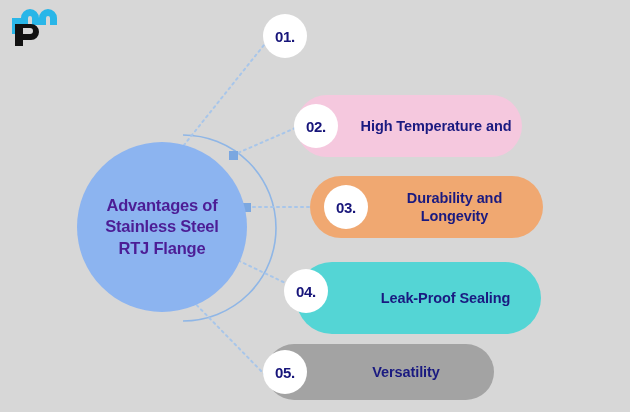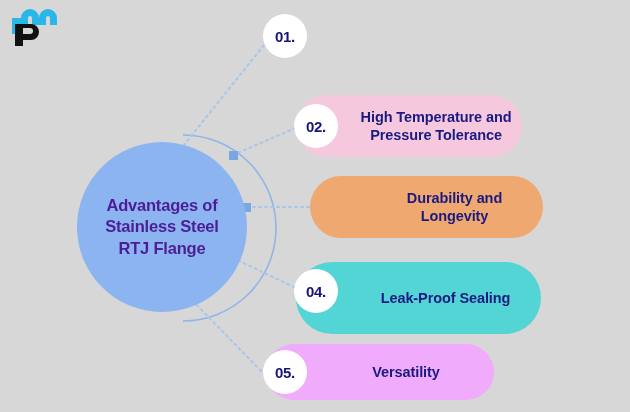--- a/index.html
+++ b/index.html
@@ -135,44 +135,46 @@
     </div>
   </div>
 
   <div class="numcircle" style="left:263px; top:14px;">
     <span>01.</span>
   </div>
 
   <div class="pill" style="left:296px; top:95px; width:226px; height:62px; background:#f5c8de;">
     <div class="pill-label" style="padding-left:54px;">
       <span class="ln">High Temperature and</span>
-      <span class="ln">Pressure Tolerance</span>
     </div>
   </div>
   <div class="numcircle" style="left:294px; top:104px;">
     <span>02.</span>
   </div>
 
   <div class="pill" style="left:310px; top:176px; width:233px; height:62px; background:#f0a871;">
     <div class="pill-label" style="padding-left:56px;">
       <span class="ln">Durability and</span>
       <span class="ln">Longevity</span>
     </div>
   </div>
+  <div class="numcircle" style="left:324px; top:185px;">
+    <span>03.</span>
+  </div>
 
   <div class="pill" style="left:296px; top:262px; width:245px; height:72px; background:#54d5d5;">
     <div class="pill-label" style="padding-left:54px;">
       <span class="ln">Leak-Proof Sealing</span>
     </div>
   </div>
-  <div class="numcircle" style="left:294px; top:269px;text-align:right;">
+  <div class="numcircle" style="left:284px; top:269px;text-align:right;">
     <span>04.</span>
   </div>
 
-  <div class="pill" style="left:266px; top:344px; width:228px; height:56px; background:#f0abfc;">
+  <div class="pill" style="left:266px; top:344px; width:228px; height:56px; background:#a3a3a3;">
     <div class="pill-label" style="padding-left:52px;">
       <span class="ln">Versatility</span>
     </div>
   </div>
   <div class="numcircle" style="left:263px; top:350px;">
     <span>05.</span>
   </div>
 
 </div>
 

